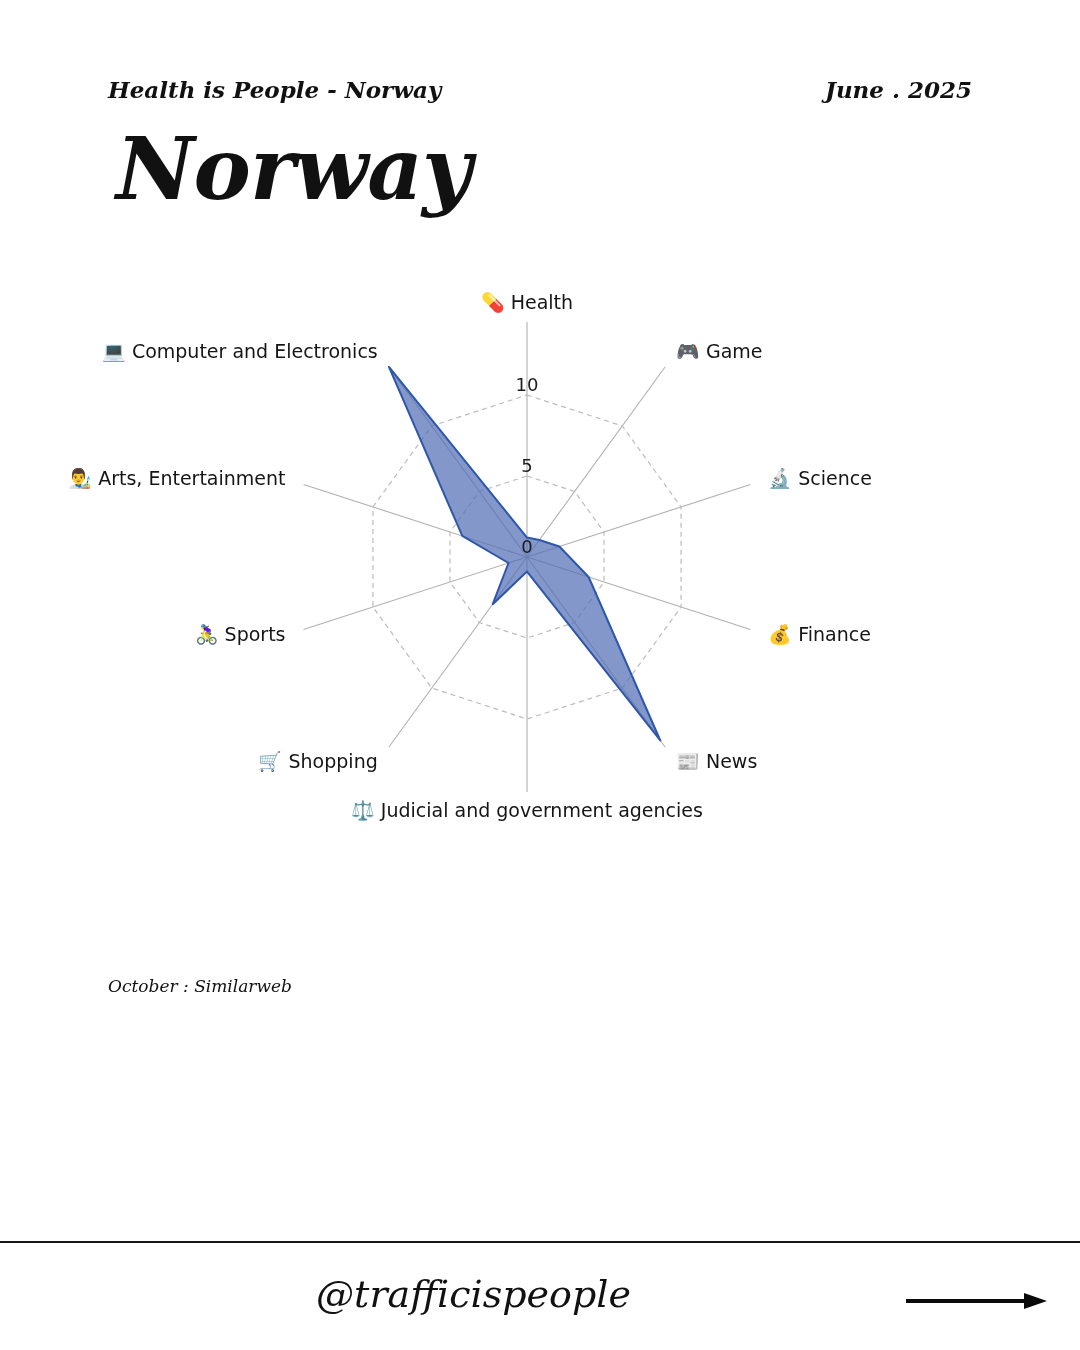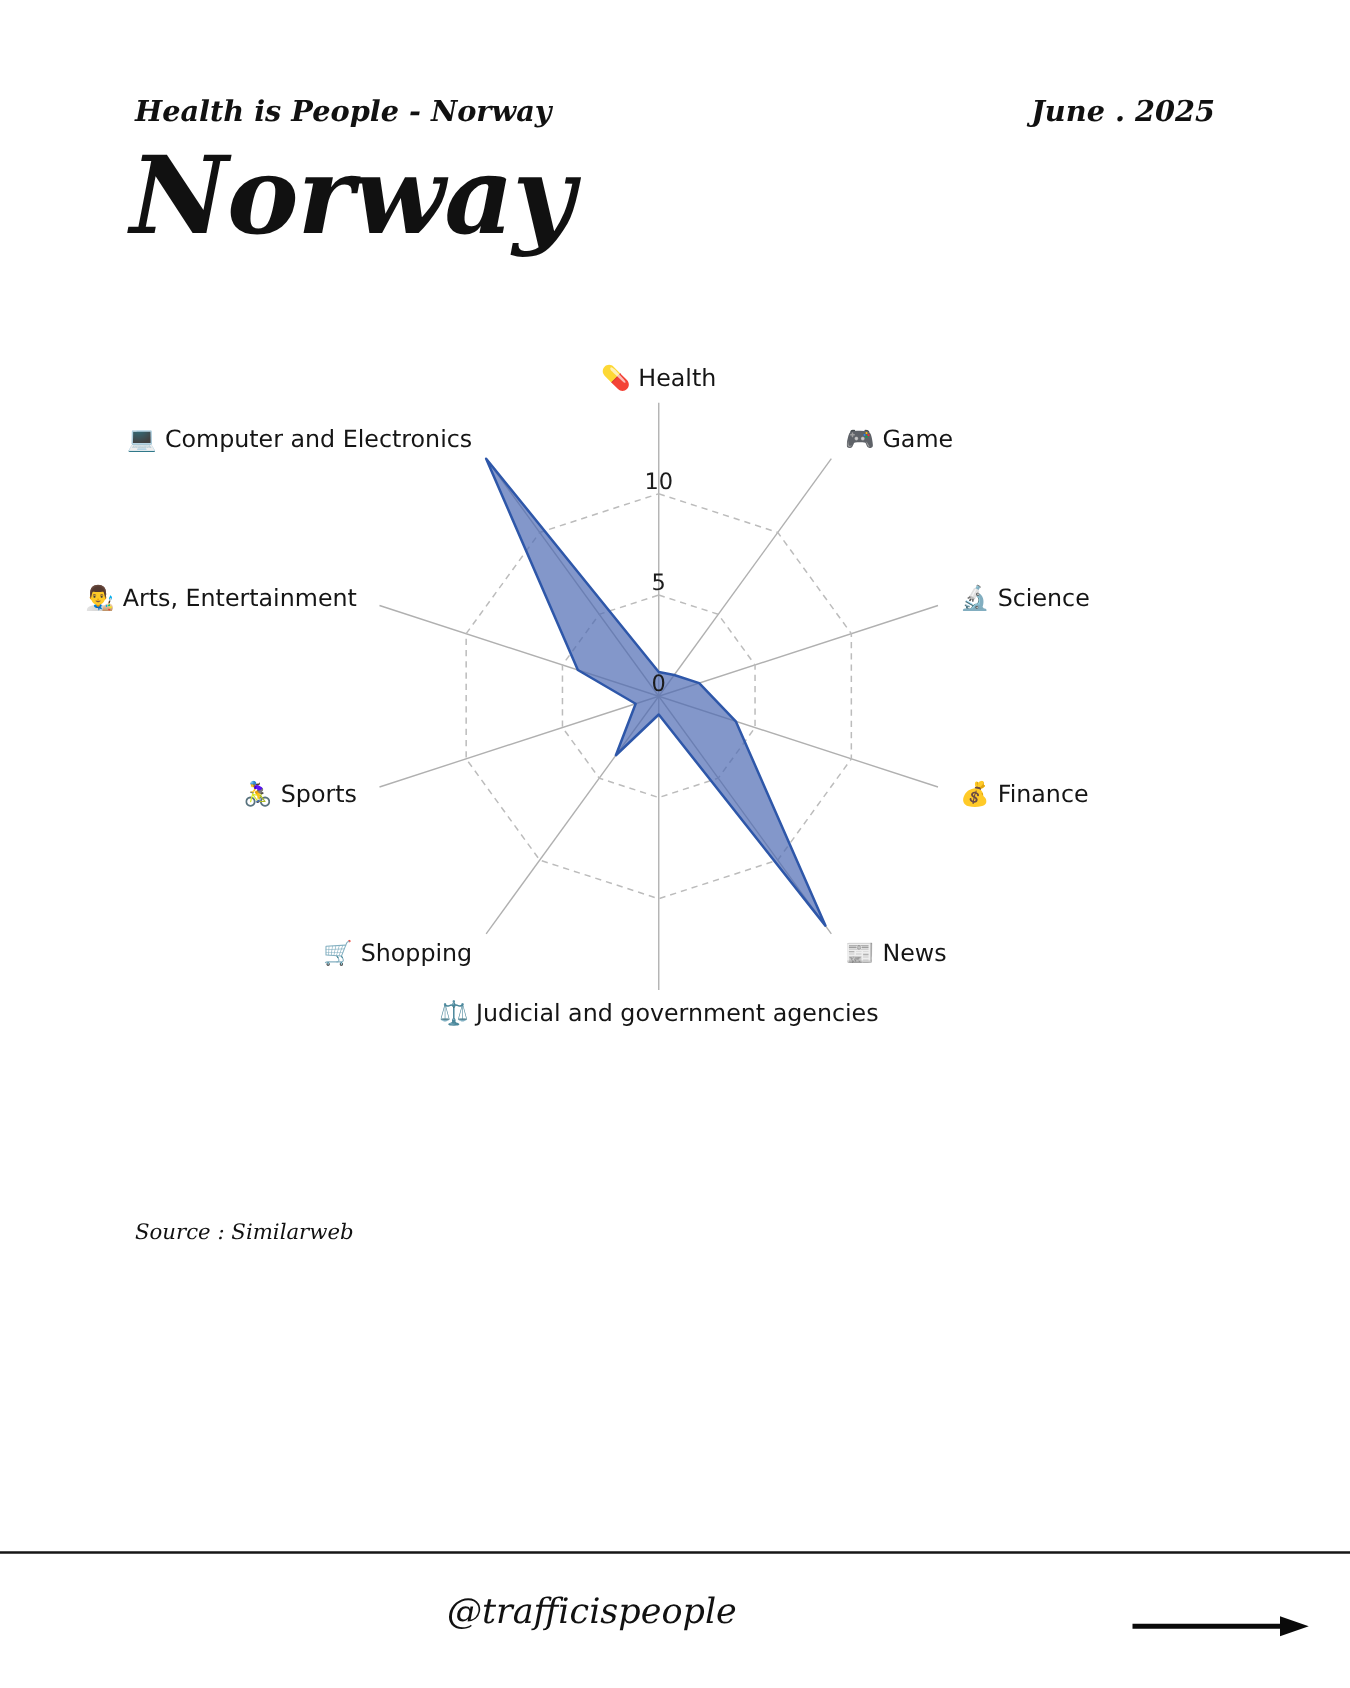--- a/index.html
+++ b/index.html
@@ -9,35 +9,35 @@
   }
   .brand{
     position:absolute;left:108px;top:76px;
     font-style:italic;font-weight:700;font-size:23px;line-height:1.2;
   }
   .date{
     position:absolute;right:108px;top:76px;text-align:right;
     font-style:italic;font-weight:700;font-size:23px;line-height:1.2;
   }
   .page-title{
-    position:absolute;left:104px;top:110px;margin:0;
+    position:absolute;left:104px;top:110px;margin:12px;
     font-style:italic;font-weight:700;font-size:86px;line-height:1.1;letter-spacing:-1px;
   }
   #radar-svg{position:absolute;left:0;top:0;width:1080px;height:1350px;}
   #radar-svg text{font-family:"DejaVu Sans","Liberation Sans",sans-serif;}
   .source-note{
     position:absolute;left:108px;top:976px;
     font-style:italic;font-weight:400;font-size:17px;
   }
   .footer-divider{
     position:absolute;left:0;top:1241px;width:1080px;height:2px;background:#161616;
   }
   .footer-handle{
     position:absolute;left:0;top:1272px;width:947px;text-align:center;
-    font-style:italic;font-weight:400;font-size:28px;
+    font-style:italic;font-weight:400;font-size:38px;
   }
   .footer-arrow{
     position:absolute;left:900px;top:1290px;width:150px;height:22px;
   }
 </style>
 </head>
 <body>
 
 <div class="brand">Health is People - Norway</div>
 <div class="date">June . 2025</div>
@@ -65,20 +65,20 @@
     <text x="768.4732494873394" y="484.54058512820086" text-anchor="start" font-size="19" fill="#151515"><tspan>🔬 </tspan><tspan>Science</tspan></text>
     <text x="768.4732494873394" y="641.4594148717991" text-anchor="start" font-size="19" fill="#151515"><tspan>💰 </tspan><tspan>Finance</tspan></text>
     <text x="676.238675557059" y="768.4094148717991" text-anchor="start" font-size="19" fill="#151515"><tspan>📰 </tspan><tspan>News</tspan></text>
     <text x="527" y="816.9" text-anchor="middle" font-size="19" fill="#151515"><tspan>⚖️ </tspan><tspan>Judicial and government agencies</tspan></text>
     <text x="377.76132444294115" y="768.4094148717991" text-anchor="end" font-size="19" fill="#151515"><tspan>🛒 </tspan><tspan>Shopping</tspan></text>
     <text x="285.52675051266056" y="641.4594148717991" text-anchor="end" font-size="19" fill="#151515"><tspan>🚴‍♀️ </tspan><tspan>Sports</tspan></text>
     <text x="285.52675051266056" y="484.54058512820075" text-anchor="end" font-size="19" fill="#151515"><tspan>👨‍🎨 </tspan><tspan>Arts, Entertainment</tspan></text>
     <text x="377.76132444294103" y="357.5905851282009" text-anchor="end" font-size="19" fill="#151515"><tspan>💻 </tspan><tspan>Computer and Electronics</tspan></text>
   </svg>
 
-<div class="source-note">Source : Similarweb</div>
+<div class="source-note">October : Similarweb</div>
 
 <div class="footer-divider"></div>
 <div class="footer-handle">@trafficispeople</div>
 <svg class="footer-arrow" viewBox="0 0 150 22" xmlns="http://www.w3.org/2000/svg">
   <line x1="6" y1="11" x2="126" y2="11" stroke="#0a0a0a" stroke-width="4"></line>
   <polygon points="124,3 147,11 124,19" fill="#0a0a0a"></polygon>
 </svg>
 
 </body></html>

